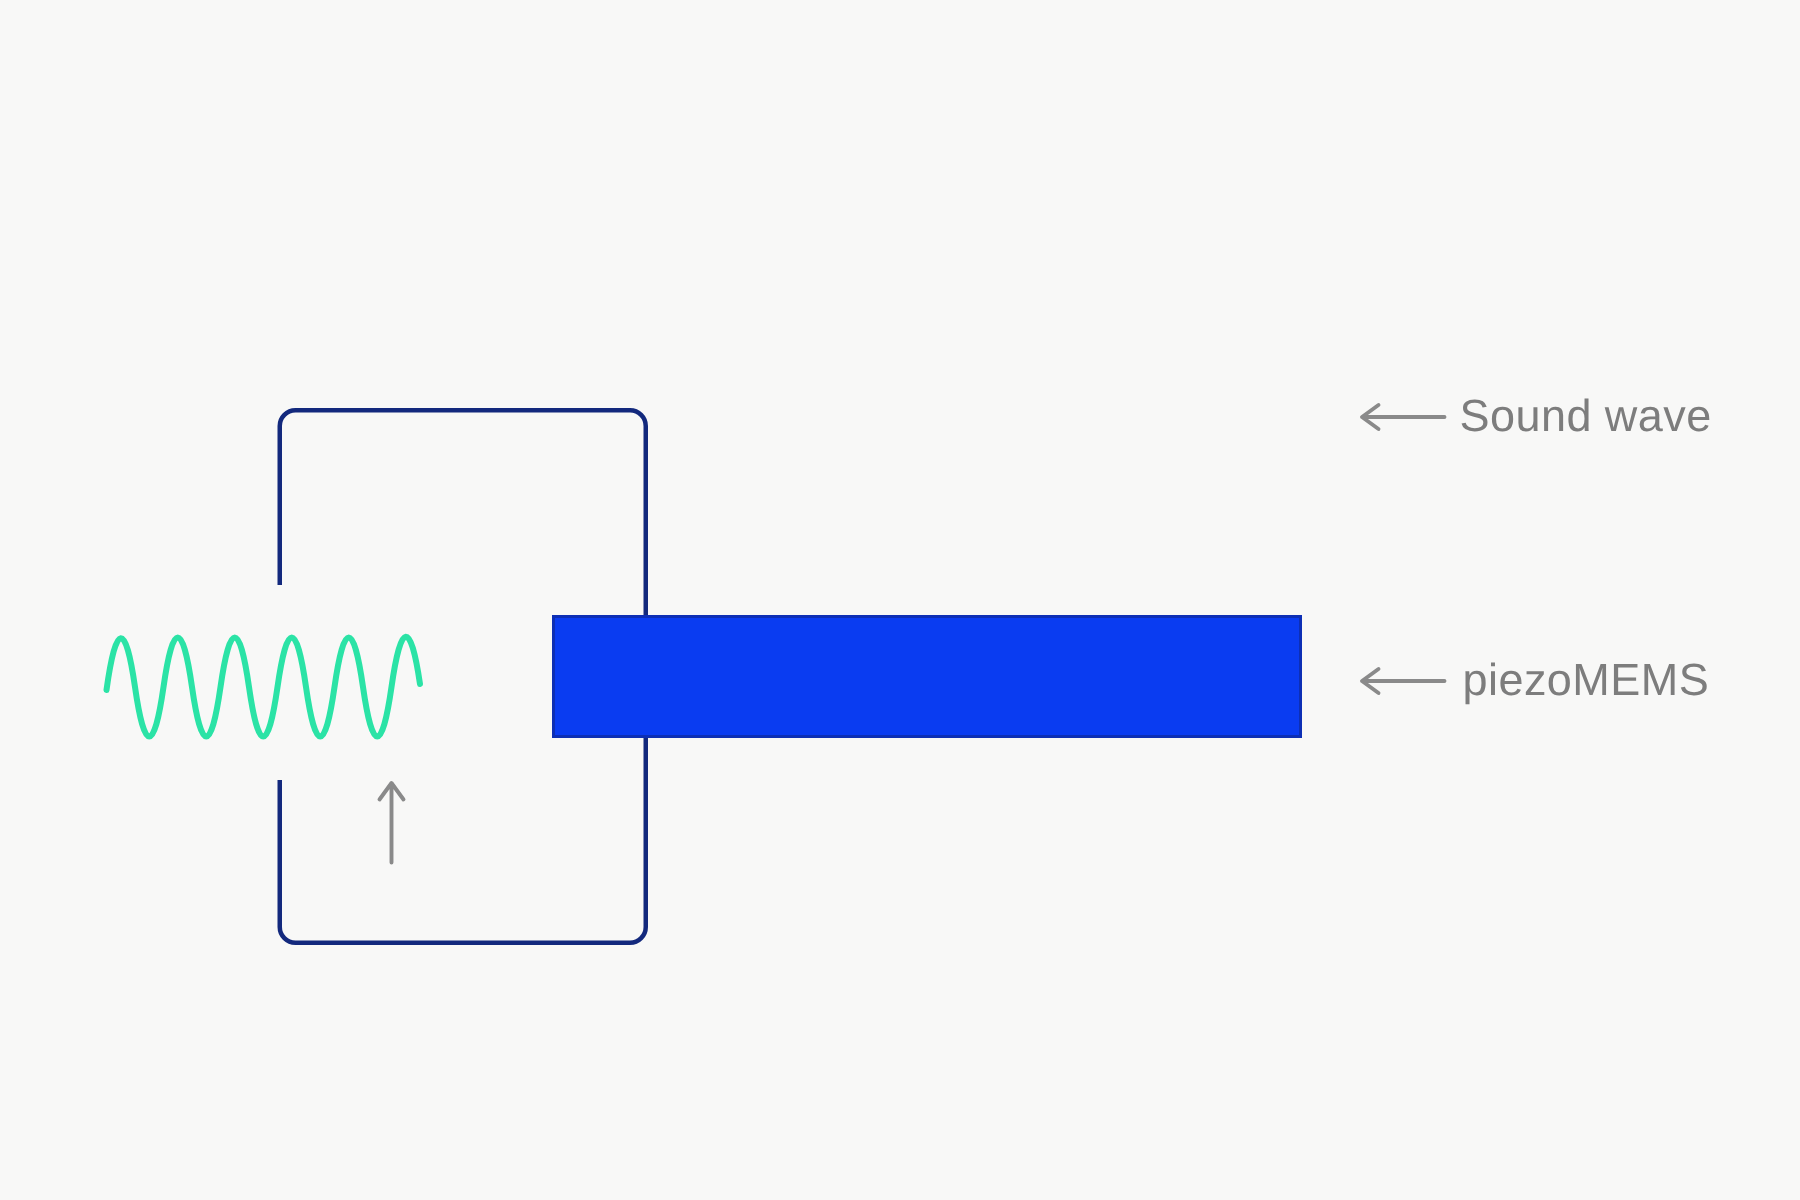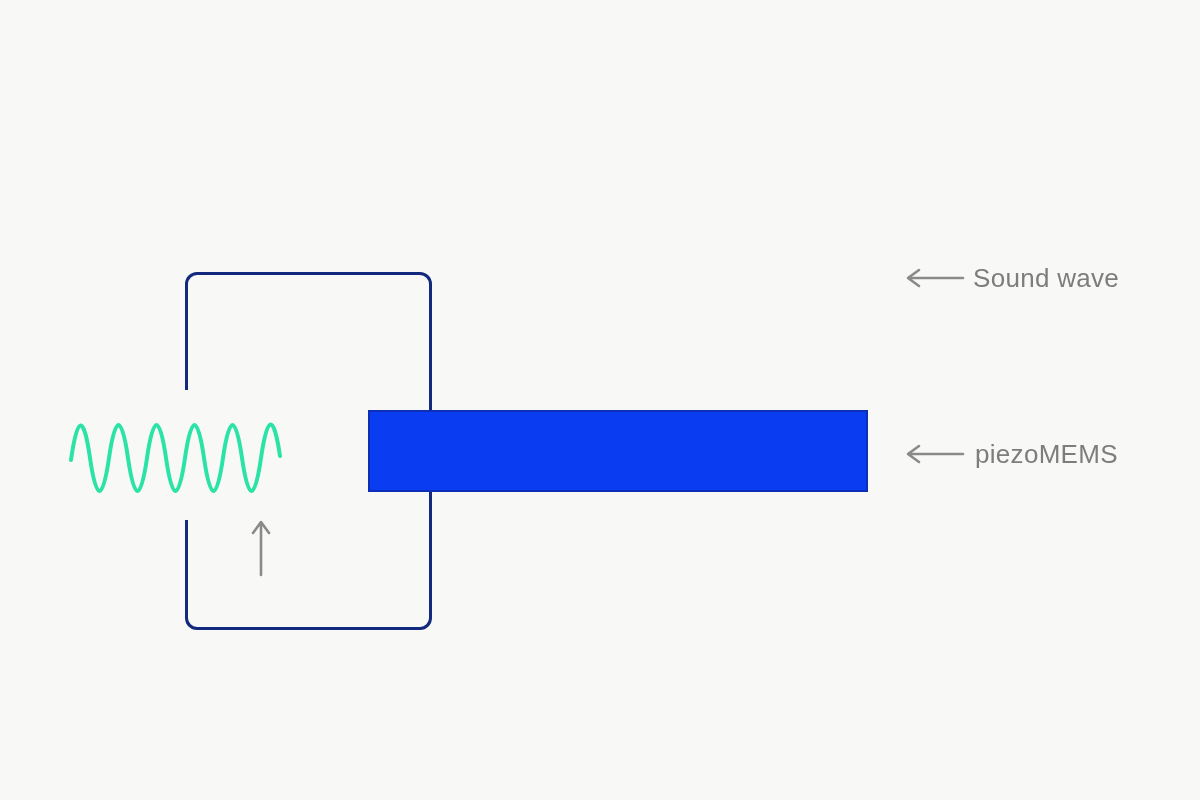--- a/index.html
+++ b/index.html
@@ -68,21 +68,21 @@
     stroke: #8a8a8a;
     stroke-width: 2.6;
     stroke-linecap: round;
     stroke-linejoin: round;
   }
 
   
   .ann-label {
     position: absolute;
     color: #7d7d7d;
-    font-size: 26px;
+    font-size: 30px;
     line-height: 30px;
     white-space: nowrap;
     letter-spacing: 0.3px;
   }
   .label-sound-wave   { left: 973px; top: 263px; }
   .label-piezomems    { left: 975px; top: 439px; }
   .label-electrical   { left: 206px; top: 585px; }
 </style>
 </head>
 <body>

